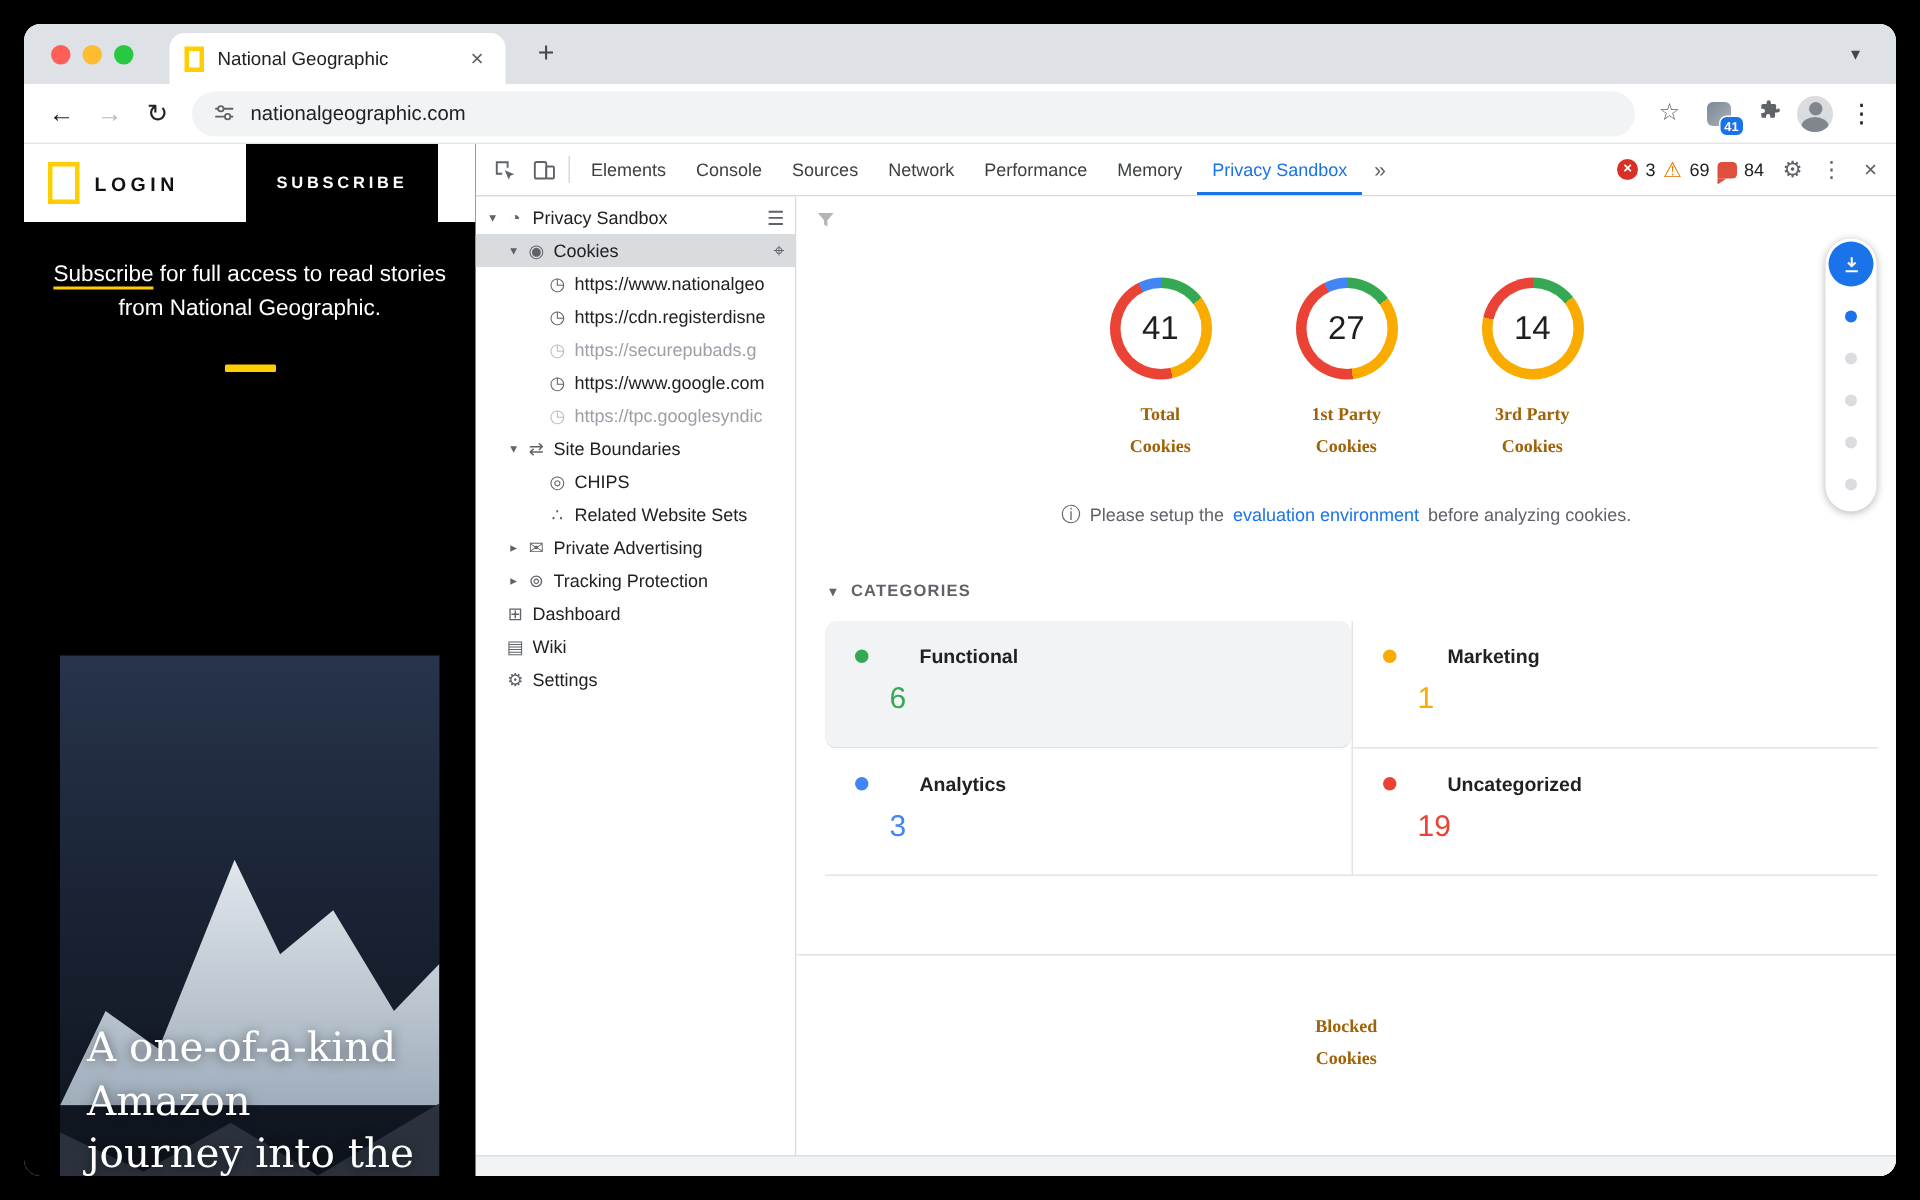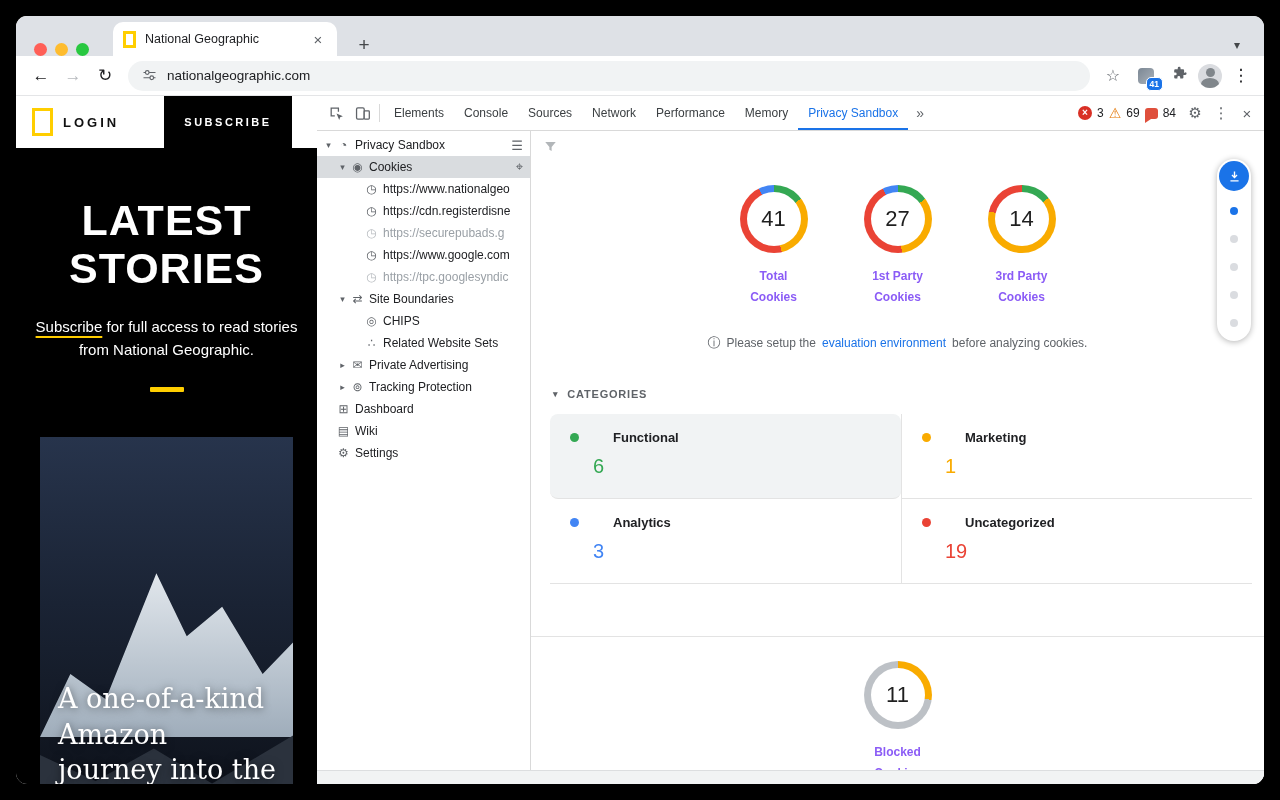--- a/index.html
+++ b/index.html
@@ -1,20 +1,20 @@
 <!DOCTYPE html>
 <html><head>
 <meta charset="utf-8">
 <style>
   * { margin:0; padding:0; box-sizing:border-box; }
   html,body { width:1280px; height:800px; background:#000; font-family:"Liberation Sans", sans-serif; overflow:hidden; }
   .window { position:absolute; left:16px; top:16px; width:1248px; height:768px; border-radius:11px; overflow:hidden; background:#fff; box-shadow:0 10px 40px rgba(0,0,0,.6); }
 
   
-  .tabstrip { height:40px; background:#dee1e6; display:flex; align-items:flex-end; padding-left:18px; }
+  .tabstrip { height:40px; background:#dee1e6; display:flex; align-items:center; padding-left:18px; }
   .traffic { display:flex; gap:8px; margin-right:24px; }
   .tl { width:13px; height:13px; border-radius:50%; display:inline-block; }
   .tl.red{background:#ff5f57}.tl.yellow{background:#febc2e}.tl.green{background:#28c840}
   .tab { position:relative; margin-top:6px; height:34px; width:224px; background:#fff; border-radius:10px 10px 0 0; display:flex; align-items:center; padding:0 10px; gap:9px; }
   .favicon { width:13px; height:17px; border:3px solid #ffce00; flex:none; }
   .tab-title { font-size:12.5px; color:#202124; flex:1; overflow:hidden; white-space:nowrap; }
   .tab-close { color:#5f6368; font-size:15px; width:18px; text-align:center; cursor:default; }
   .newtab { margin-left:14px; color:#44474a; font-size:19px; width:26px; text-align:center; }
   .strip-chevron { margin-left:auto; margin-right:16px; color:#44474a; font-size:12px; width:22px; height:22px; line-height:22px; text-align:center; border-radius:50%; }
 
@@ -79,21 +79,21 @@
   .tree-trailing { position:absolute; right:7px; color:#5f6368; font-size:13px; background:inherit; }
 
   
   .dt-main { flex:1; position:relative; overflow:hidden; background:#fff; min-width:0; }
   .funnel { position:absolute; left:12px; top:8px; opacity:.6; }
   .donut-row { display:flex; justify-content:center; gap:56px; padding-top:54px; }
   .donut { display:flex; flex-direction:column; align-items:center; }
   .ring { width:68px; height:68px; border-radius:50%; display:flex; align-items:center; justify-content:center; }
   .ring-inner { width:54px; height:54px; border-radius:50%; background:#fff; display:flex; align-items:center; justify-content:center; }
   .donut-value { font-size:22px; color:#1f1f1f; }
-  .donut-label { margin-top:13px; text-align:center; font-size:12px; font-weight:bold; color:#8b5cf6; line-height:1.75; }
+  .donut-label { margin-top:13px; text-align:center; font-size:12px; font-weight:bold; color:#a16207; line-height:1.75;font-family:Liberation Serif, serif; }
   .note { margin-top:26px; display:flex; justify-content:center; align-items:center; gap:6px; font-size:12px; color:#5f6368; }
   .note-link { color:#1a73e8; cursor:pointer; }
   .info-ic { font-size:13px; color:#5f6368; font-style:normal; }
   .cat-header { margin:36px 0 0 22px; display:flex; align-items:center; gap:9px; font-size:11px; font-weight:bold; letter-spacing:.8px; color:#5f6368; }
   .cat-chevron { font-size:9px; color:#5f6368; }
   .cat-grid { margin:14px 12px 0 19px; display:grid; grid-template-columns:1fr 1fr; }
   .cat-cell { padding:16px 20px 20px; border-bottom:1px solid #e3e3e3; }
   .cat-cell.right-col { border-left:1px solid #e3e3e3; }
   .cat-cell.highlighted { background:#f1f3f4; border-radius:8px; }
   .cat-top { display:flex; align-items:center; }
@@ -161,24 +161,20 @@
     <span class="navbtn">⋮</span>
   </div>
 
   <div class="content">
 
     <div class="site">
       <div class="site-header">
         <span class="ng-logo"></span>
         <span class="login">LOGIN</span>
         <div class="subscribe">SUBSCRIBE</div>
-      </div>
-      <div class="headline">
-        <div>LATEST</div>
-        <div>STORIES</div>
       </div>
       <p class="intro"><a class="intro-link" style="text-decoration-color: rgb(255, 206, 0);">Subscribe</a><span> for full access to read stories from National Geographic.</span></p>
       <div class="dash" style="background: rgb(255, 206, 0);"></div>
       <div class="hero">
         <div class="mtn m1"></div>
         <div class="mtn m2"></div>
         <div class="hero-caption">
           <div>A one-of-a-kind</div>
           <div>Amazon</div>
           <div>journey into the</div>
@@ -388,25 +384,20 @@
                   <span class="cat-label">Uncategorized</span>
                 </div>
                 <div class="cat-value" style="color: rgb(234, 67, 53);">19</div>
               </div>
             </div>
 
           <div class="section-divider"></div>
 
           <div class="blocked-wrap">
             <div class="donut">
-              <div class="ring" style="background: conic-gradient(rgb(249, 171, 0) 0deg, rgb(249, 171, 0) 98.1818deg, rgb(189, 193, 198) 98.1818deg, rgb(189, 193, 198) 360deg);">
-                  <div class="ring-inner">
-                    <span class="donut-value">11</span>
-                  </div>
-                </div>
               <div class="donut-label">
                   <div>Blocked</div>
                   <div>Cookies</div>
                 </div>
             </div>
           </div>
 
           <div class="float-nav">
             <div class="dl-btn">
               <svg width="15" height="15" viewBox="0 0 24 24" fill="none" stroke="#fff" stroke-width="2.2">

